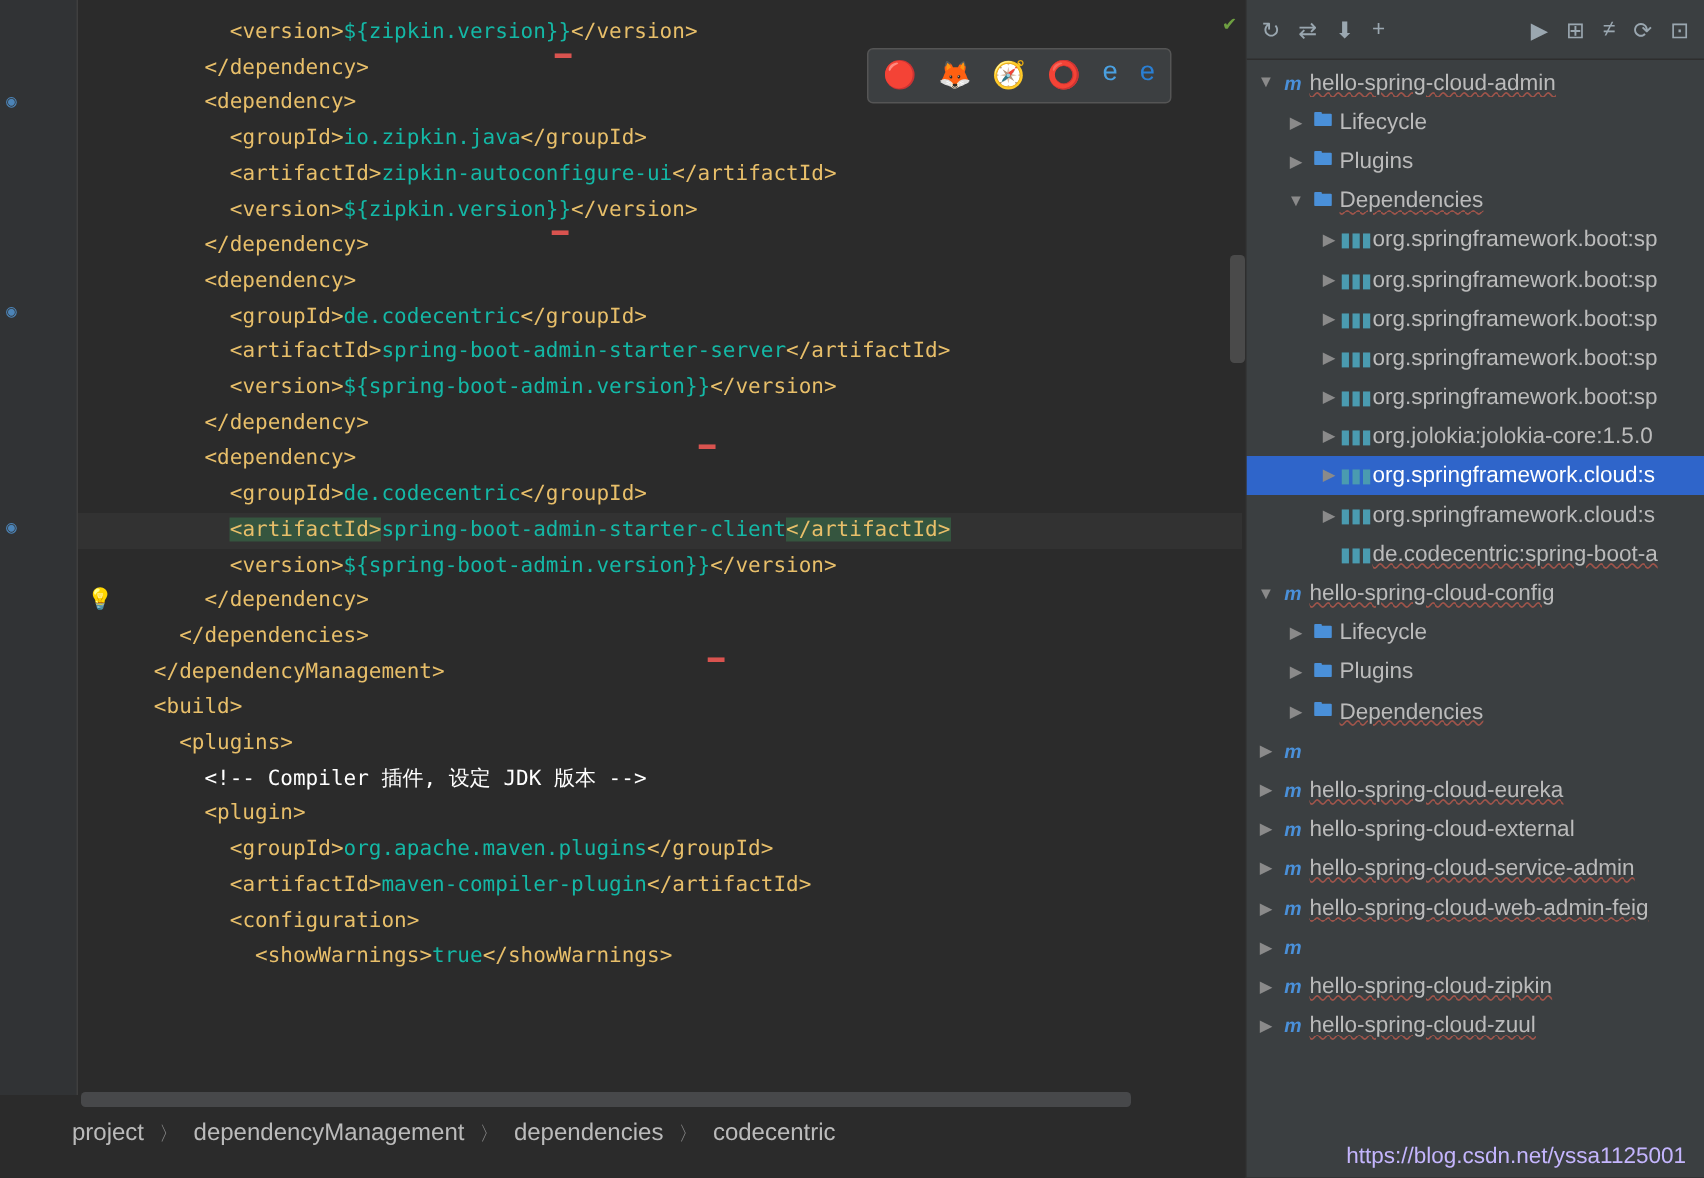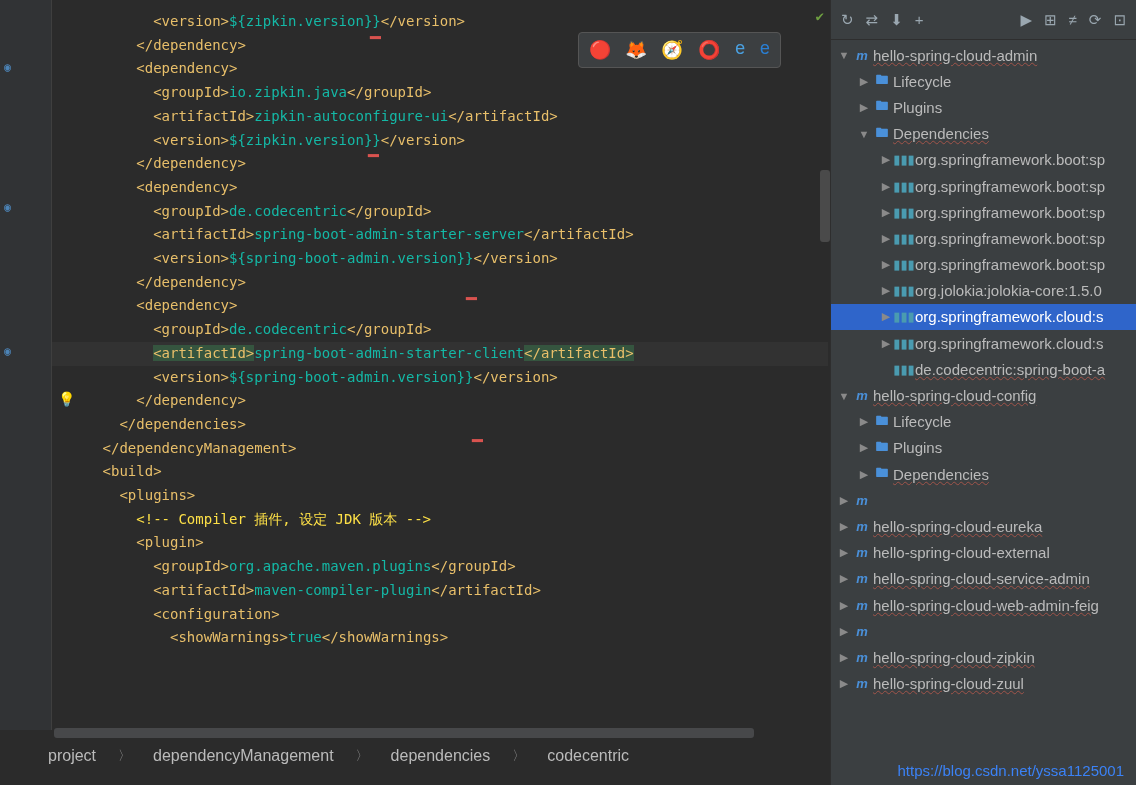--- a/index.html
+++ b/index.html
@@ -52,21 +52,21 @@
     left:52px;
     top:10px;
     width:776px;
     font-size:14px;
     line-height:23.7px;
     white-space:pre;
     font-family:Consolas, monospace;
   }
   .code .t  { color:#e8bf6a; }  
   .code .g  { color:#14b8a6; }  
-  .code .c  { color:#fde047; }
+  .code .c  { color:#ffffff; }
   .code .sel { background:#35553f; }
   .caret-line { background:#323232; }
   .red-mark { color:#d9534f; position:absolute; font-weight:bold; font-size:18px; }
   .browser-bar {
     position:absolute;
     top:32px;
     left:578px;
     background:#3c3f41;
     border:1px solid #555;
     border-radius:4px;
@@ -82,21 +82,21 @@
     color:#6e9f41;
   }
   .breadcrumb {
     position:absolute;
     bottom:20px;
     left:48px;
     font-family:"Segoe UI",sans-serif;
     font-size:16px;
     color:#bbbbbb;
     display:flex;
-    gap:22px;
+    gap:10px;
     align-items:flex-end;
   }
   .breadcrumb .sep { color:#888; font-size:13px; }
   .scroll-h {
     position:absolute;
     bottom:47px;
     left:54px;
     height:10px;
     width:700px;
     background:#47484a;
@@ -153,21 +153,21 @@
     text-decoration: underline wavy #a0544a;
     text-decoration-thickness:1px;
   }
   .node.selected { background:#2f65ca; color:#fff; }
   .indent1 { padding-left:26px; }
   .indent2 { padding-left:48px; }
   .watermark {
     position:absolute;
     bottom:6px;
     right:12px;
-    color:#3b82f6;
+    color:#c4b5fd;
     font-family:"Segoe UI",sans-serif;
     font-size:15px;
   }
   .scrollbar-v {
     position:absolute;
     right:2px;
     top:180px;
     width:10px;
     height:150px;
     background:#4a4a4a;

